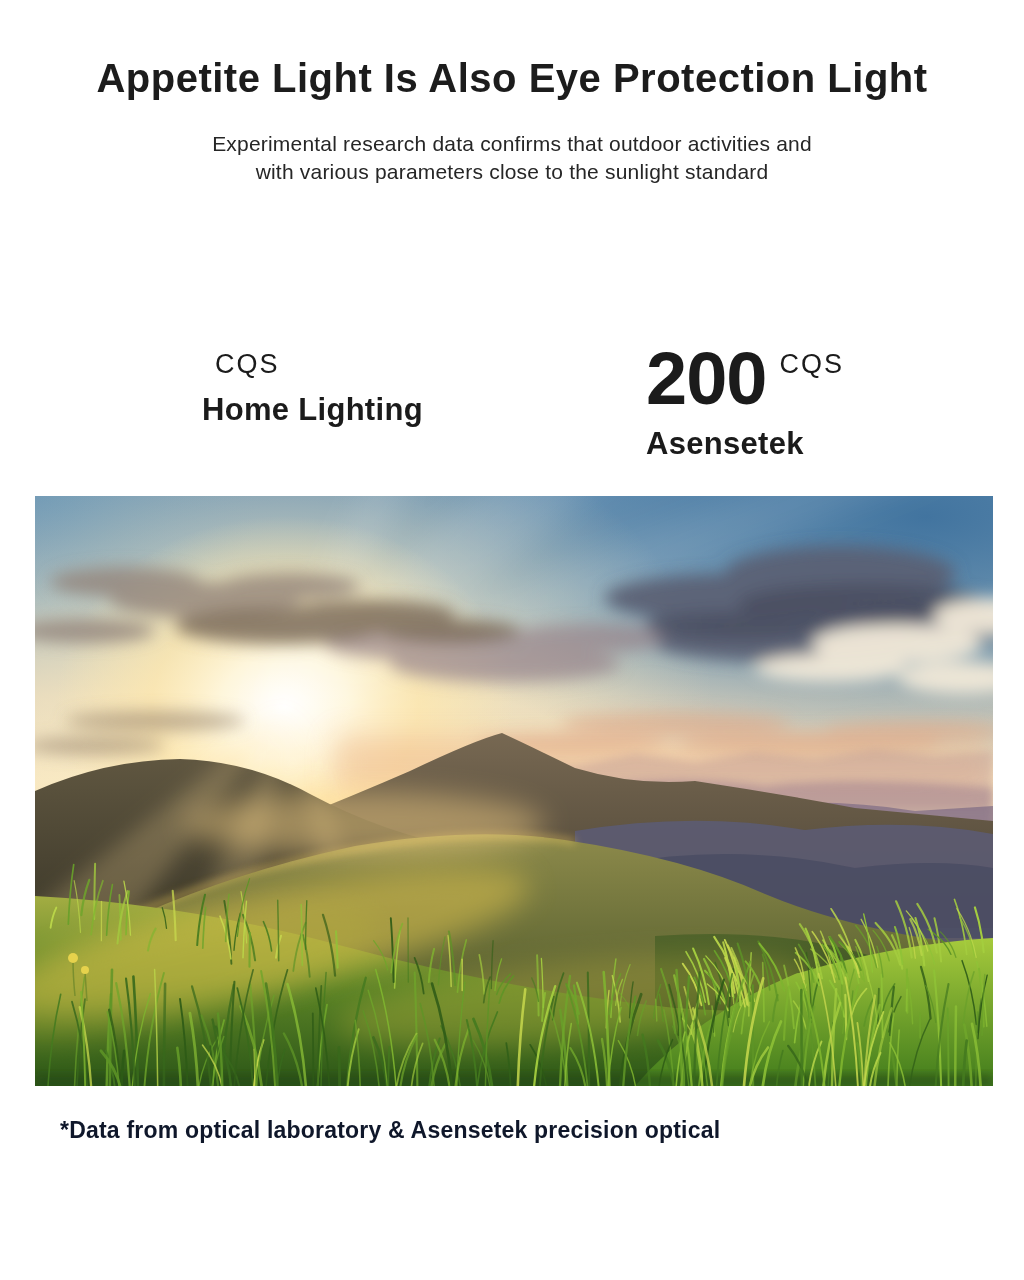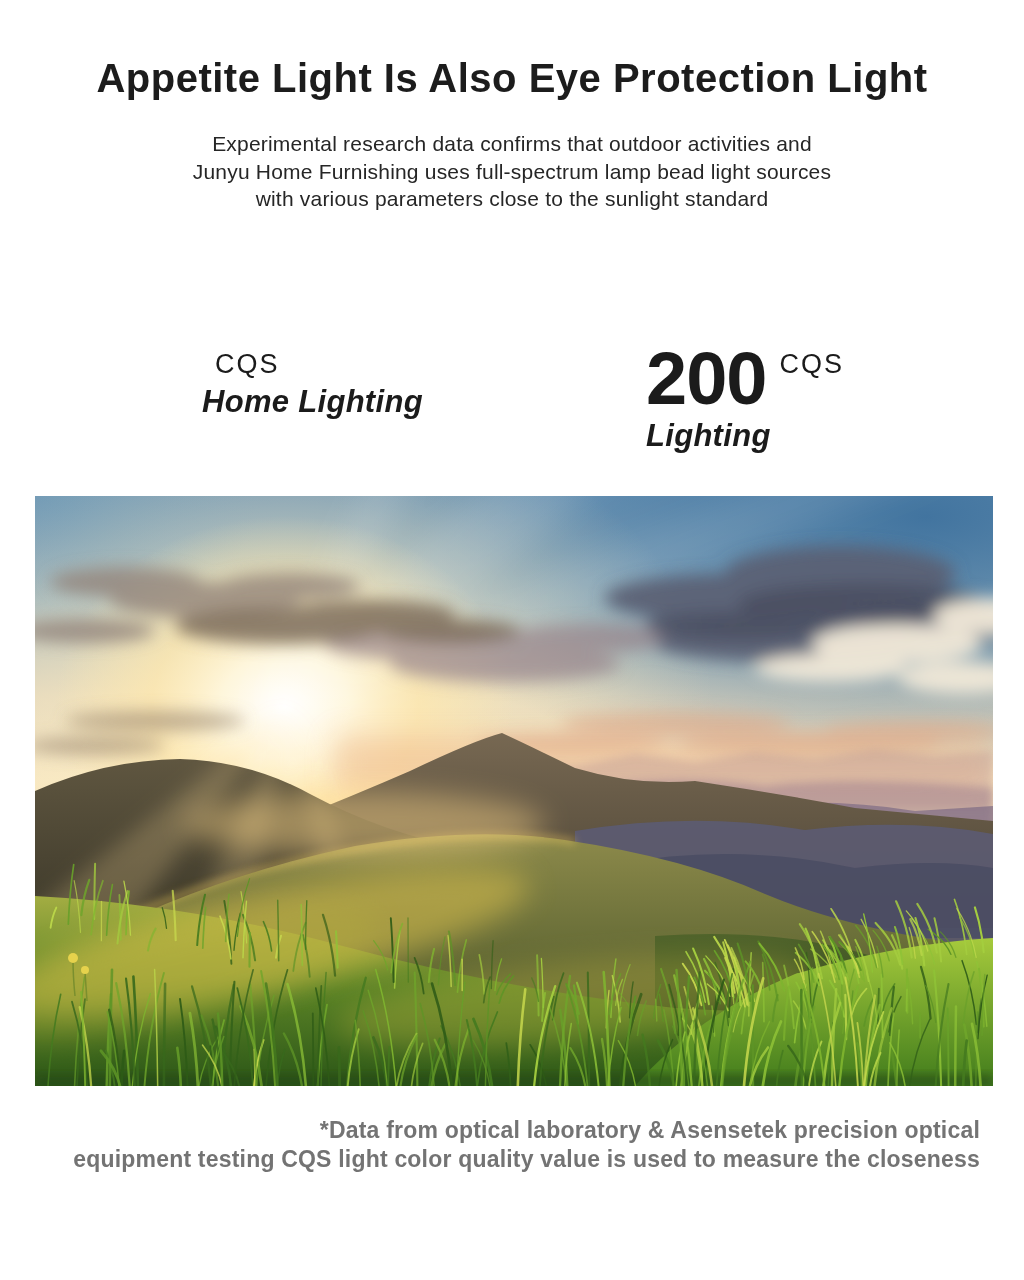--- a/index.html
+++ b/index.html
@@ -18,56 +18,55 @@
     text-align:center;font-size:21px;line-height:27.5px;font-weight:400;
     color:#262626;letter-spacing:.2px;
   }
   .stats{position:absolute;top:344px;left:0;width:1024px;height:130px;}
   .stat{position:absolute;top:0;}
   .stat-home{left:202px;}
   .stat-sun{left:646px;}
   .stat-value-row{display:flex;align-items:flex-start;}
   .stat-value{font-size:74px;line-height:.95;font-weight:700;letter-spacing:-1px;color:#1b1b1b;}
   .stat-unit{font-size:27px;font-weight:400;margin-left:13px;margin-top:5px;letter-spacing:2px;color:#1b1b1b;}
-  .stat-label{font-size:31px;font-weight:700;margin-top:4px;letter-spacing:.3px;color:#1b1b1b;font-style:italic;}
+  .stat-label{font-size:31px;font-weight:700;margin-top:12px;letter-spacing:.3px;color:#1b1b1b;}
   .photo{
     position:absolute;left:35px;top:496px;width:958px;height:590px;overflow:hidden;
   }
   .photo svg{display:block;width:100%;height:100%;}
   .footnote{
     position:absolute;left:60px;top:1116px;width:920px;
-    font-size:23px;line-height:28.5px;font-weight:700;color:#737373;letter-spacing:.2px;text-align:right;
+    font-size:23px;line-height:28.5px;font-weight:700;color:#0f172a;letter-spacing:.2px;
   }
 </style>
 </head>
 <body>
 
 <div class="page">
 
   <h1 class="title">Appetite Light Is Also Eye Protection Light</h1>
 
   <div class="intro">
     <div>Experimental research data confirms that outdoor activities and</div>
-    <div>Junyu Home Furnishing uses full-spectrum lamp bead light sources</div>
     <div>with various parameters close to the sunlight standard</div>
   </div>
 
   <div class="stats">
     <div class="stat stat-home">
       <div class="stat-value-row">
         <span class="stat-unit">CQS</span>
       </div>
       <div class="stat-label">Home Lighting</div>
     </div>
     <div class="stat stat-sun">
       <div class="stat-value-row">
         <span class="stat-value">200</span>
         <span class="stat-unit">CQS</span>
       </div>
-      <div class="stat-label">Lighting</div>
+      <div class="stat-label">Asensetek</div>
     </div>
   </div>
 
   <div class="photo" role="img" aria-label="Sunset over mountain ridges with golden sun rays, clouds, purple distant peaks and a green grassy meadow in the foreground">
     <svg id="landscape" viewBox="0 0 958 590" preserveAspectRatio="none" xmlns="http://www.w3.org/2000/svg">
       <defs>
         <linearGradient id="skyV" x1="0" y1="0" x2="0" y2="1">
           <stop offset="0" stop-color="#6d94b4"></stop>
           <stop offset="0.18" stop-color="#9fb4bd"></stop>
           <stop offset="0.34" stop-color="#dfd4bd"></stop>
@@ -589,16 +588,15 @@
         <path d="M40,500 Q38,480 38,464" stroke="#7a8f2e" stroke-width="1.5" fill="none"></path>
         <path d="M52,505 Q51,490 50,476" stroke="#7a8f2e" stroke-width="1.5" fill="none"></path>
         <circle cx="38" cy="462" r="5" fill="#e6d24c"></circle>
         <circle cx="50" cy="474" r="4" fill="#e6d24c"></circle>
       </g>
     </svg>
   </div>
 
   <div class="footnote">
     <div>*Data from optical laboratory &amp; Asensetek precision optical</div>
-    <div>equipment testing CQS light color quality value is used to measure the closeness</div>
   </div>
 
 </div>
 
 </body></html>

